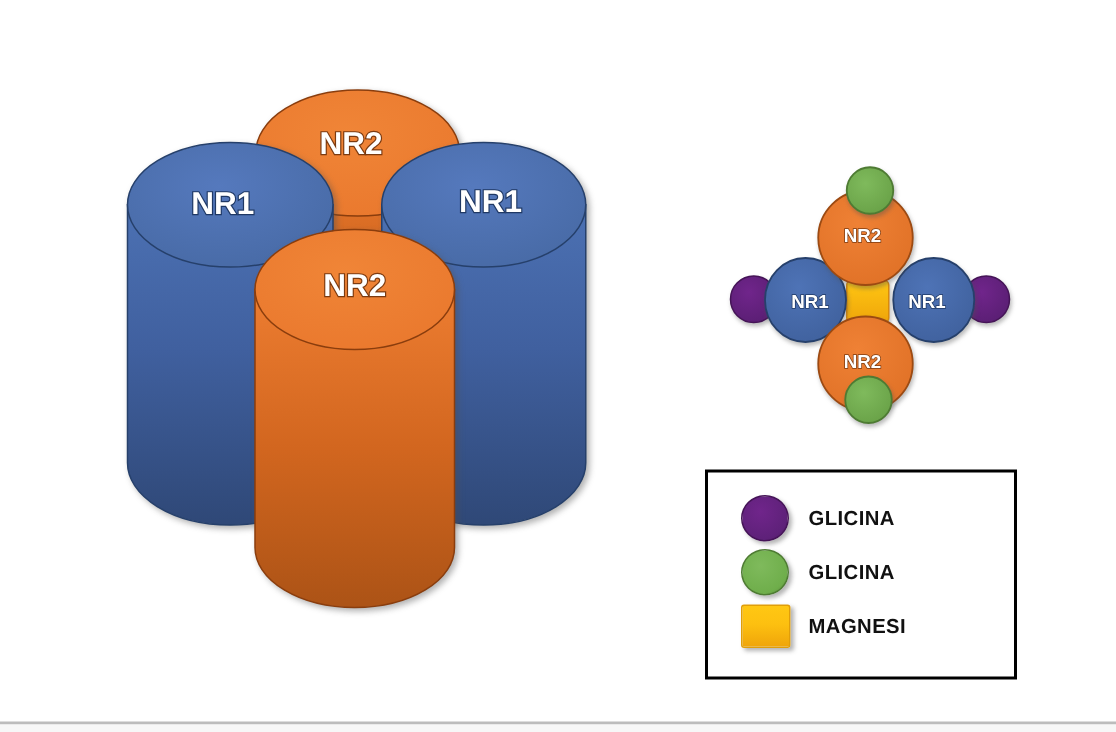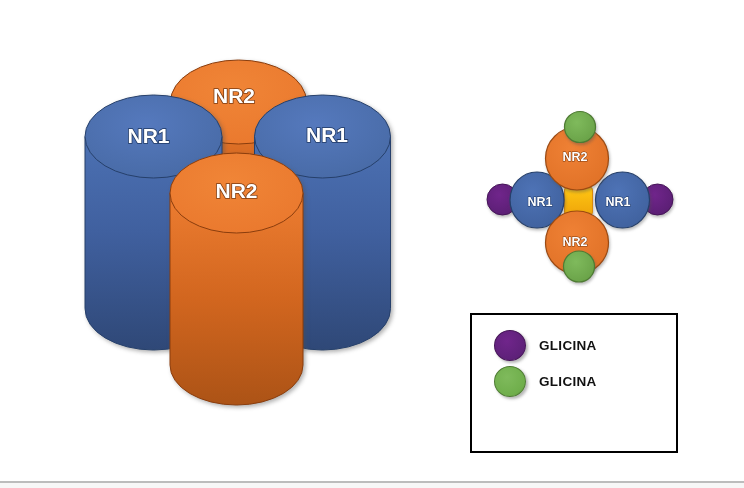--- a/index.html
+++ b/index.html
@@ -201,17 +201,23 @@
         <div class="swatch circle-purple"></div>
       </div>
       <span class="legend-label">GLICINA</span>
     </div>
     <div class="legend-row r1">
       <div class="swatch-box">
         <div class="swatch circle-green"></div>
       </div>
       <span class="legend-label">GLICINA</span>
     </div>
+    <div class="legend-row r2">
+      <div class="swatch-box">
+        <div class="swatch square-yellow"></div>
+      </div>
+      <span class="legend-label">MAGNESI</span>
+    </div>
   </div>
 
   <div class="bottom-line"></div>
   <div class="bottom-strip"></div>
 </div>
 
 </body></html>

